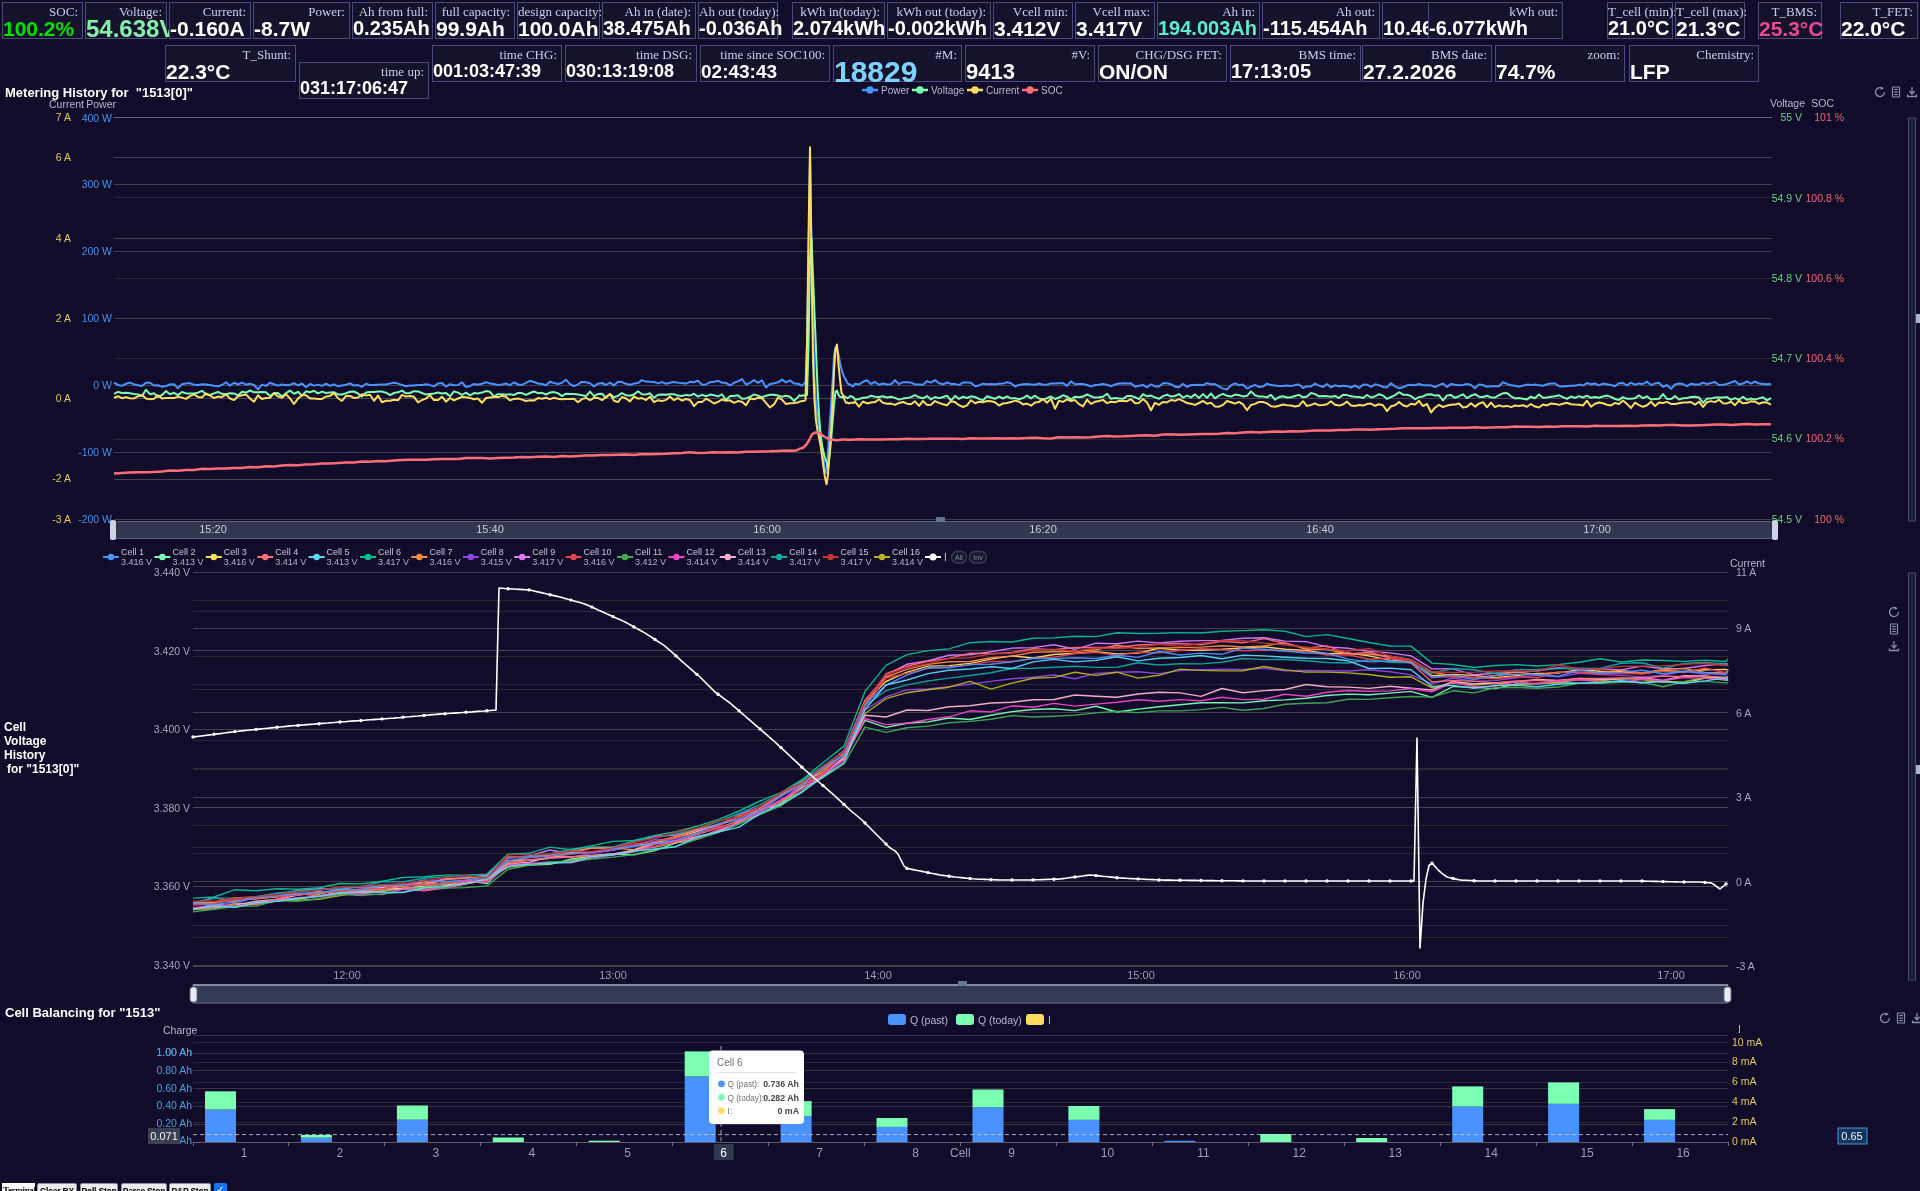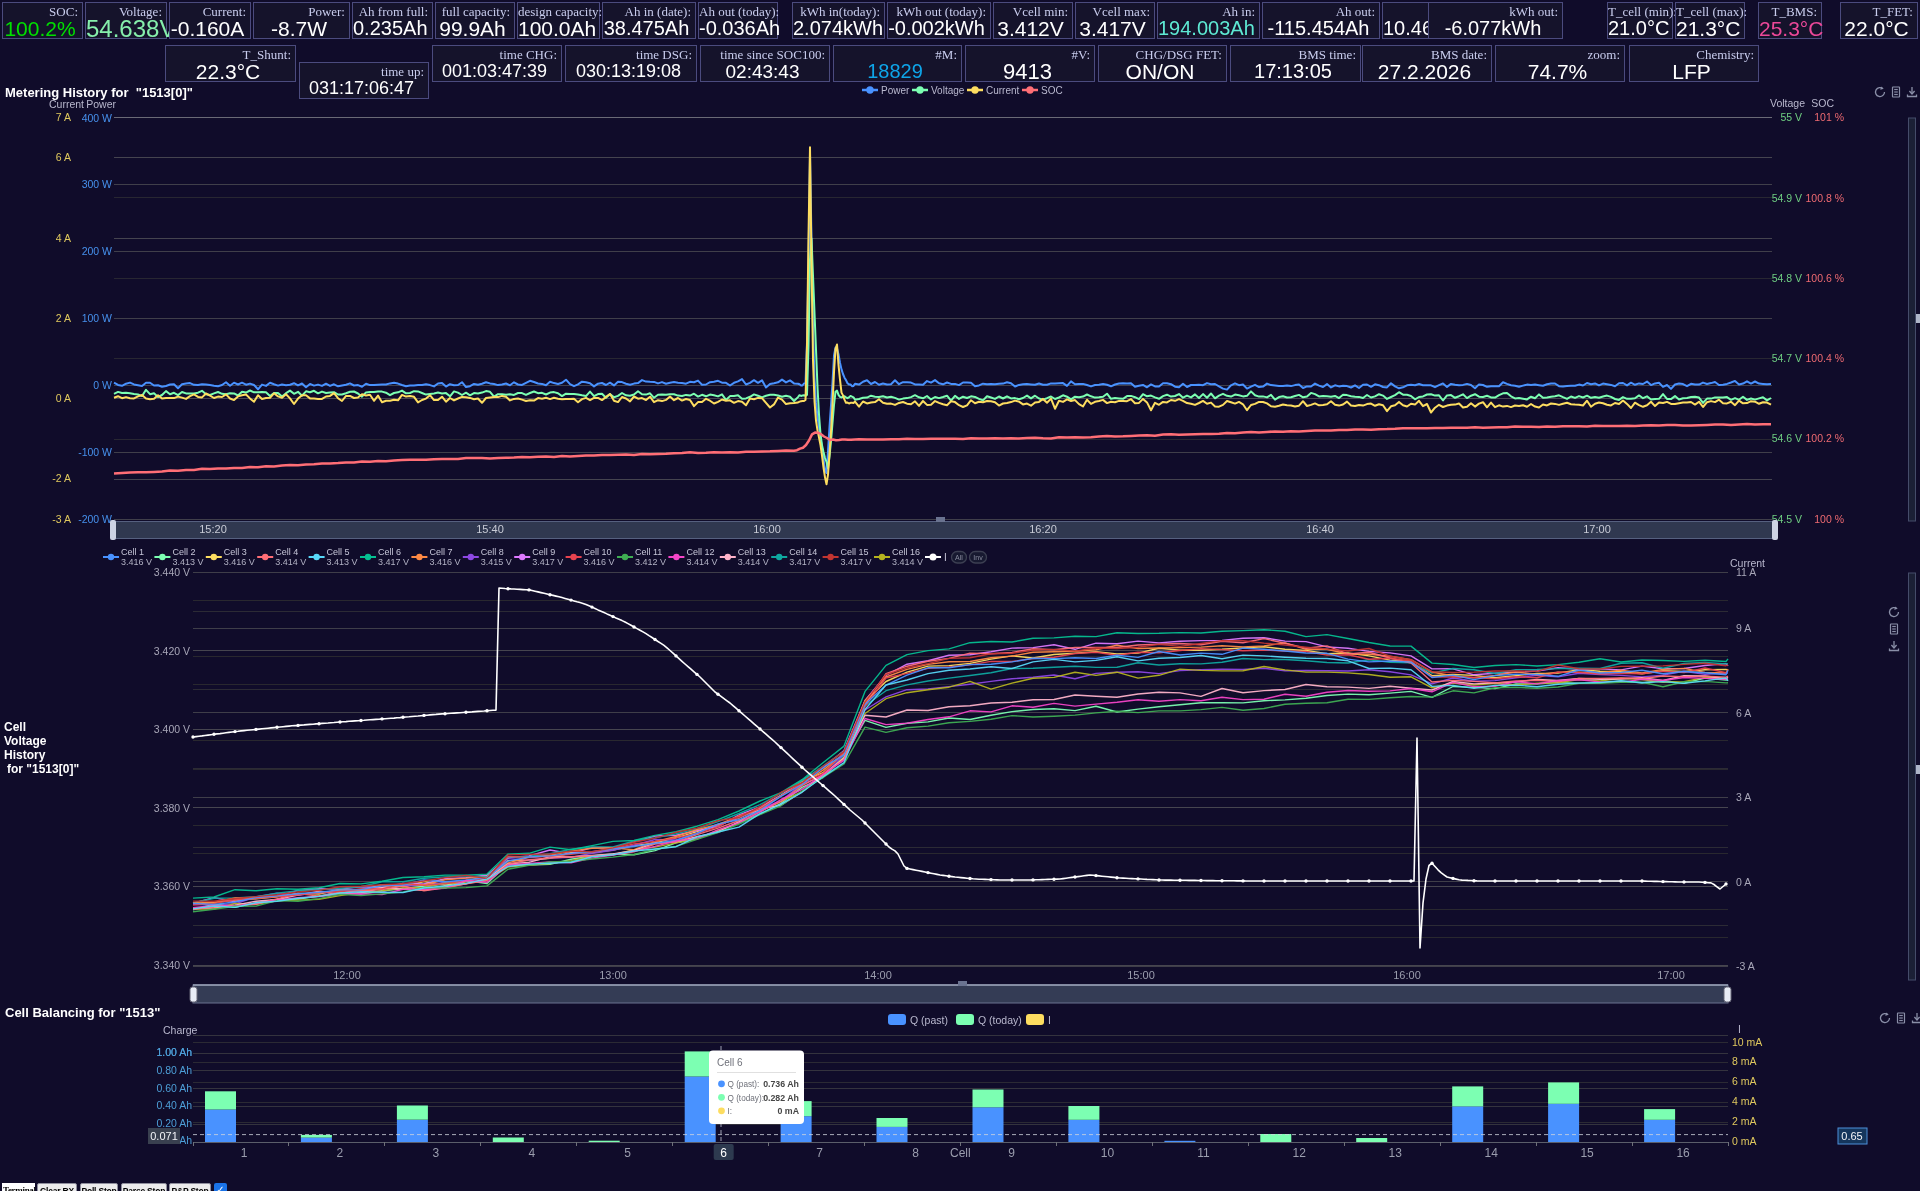--- a/index.html
+++ b/index.html
@@ -1,17 +1,17 @@
 <!DOCTYPE html>
 <html><head><meta charset="utf-8"><style>
 * { margin:0; padding:0; box-sizing:border-box; }
 html,body { width:1920px; height:1191px; background:#100C2A; overflow:hidden; font-family:"Liberation Sans",sans-serif; }
 .hb { position:absolute; height:37px; background:#15132b; border:1px solid #4b4b7e; z-index:3; }
 .hl { font-family:"Liberation Serif",serif; font-size:13px; color:#c9cdee; text-align:right; padding:1px 4px 0 0; white-space:nowrap; }
-.hv { font-family:"Liberation Sans",sans-serif; font-weight:normal; text-align:center; padding-right:5px; white-space:nowrap; line-height:17px; letter-spacing:0px; }
+.hv { font-family:"Liberation Sans",sans-serif; font-weight:bold; text-align:left; padding-right:5px; white-space:nowrap; line-height:17px; letter-spacing:0px; }
 .term { position:absolute; left:0; top:0; width:33px; height:18px; background:#ffffff; color:#000; font-family:"Liberation Serif",serif; font-size:9px; font-weight:bold; letter-spacing:-0.3px; padding:2px 0 0 1px; overflow:hidden; }
 .fbtn { position:absolute; top:0; height:18px; background:#ececec; border:1px solid #8f8f9d; border-radius:2px; color:#000; font-size:8.5px; font-weight:bold; padding:2px 0 0 0; letter-spacing:-0.2px; white-space:nowrap; overflow:hidden; text-align:center; }
 .fchk { position:absolute; top:0; width:13px; height:13px; background:#1a73e8; border-radius:2px; color:#fff; font-size:10px; text-align:center; line-height:13px; }
 </style></head>
 <body>
 <svg width="1920" height="1191" viewBox="0 0 1920 1191" font-family="Liberation Sans, sans-serif" style="position:absolute;top:0;left:0">
     <g shape-rendering="crispEdges">
       <line x1="114" y1="117.4" x2="1772" y2="117.4" stroke="#6a6a76" stroke-width="1"></line>
       <line x1="114" y1="157.6" x2="1772" y2="157.6" stroke="#45444f" stroke-width="1"></line>
       <line x1="114" y1="197.8" x2="1772" y2="197.8" stroke="#282732" stroke-width="1"></line>
@@ -573,21 +573,21 @@
 <div class="hb" style="left:565px;top:45px;width:132px">
     <div class="hl">time DSG:</div>
     <div class="hv" style="color:#ffffff;font-size:18px">030:13:19:08</div>
   </div>
 <div class="hb" style="left:700px;top:45px;width:130px">
     <div class="hl">time since SOC100:</div>
     <div class="hv" style="color:#ffffff;font-size:19px">02:43:43</div>
   </div>
 <div class="hb" style="left:833px;top:45px;width:129px">
     <div class="hl">#M:</div>
-    <div class="hv" style="color:#0ea5e9;font-size:20px">18829</div>
+    <div class="hv" style="color:#7dd3fc;font-size:30px">18829</div>
   </div>
 <div class="hb" style="left:965px;top:45px;width:130px">
     <div class="hl">#V:</div>
     <div class="hv" style="color:#ffffff;font-size:22px">9413</div>
   </div>
 <div class="hb" style="left:1098px;top:45px;width:129px">
     <div class="hl">CHG/DSG FET:</div>
     <div class="hv" style="color:#ffffff;font-size:21px">ON/ON</div>
   </div>
 <div class="hb" style="left:1230px;top:45px;width:131px">

